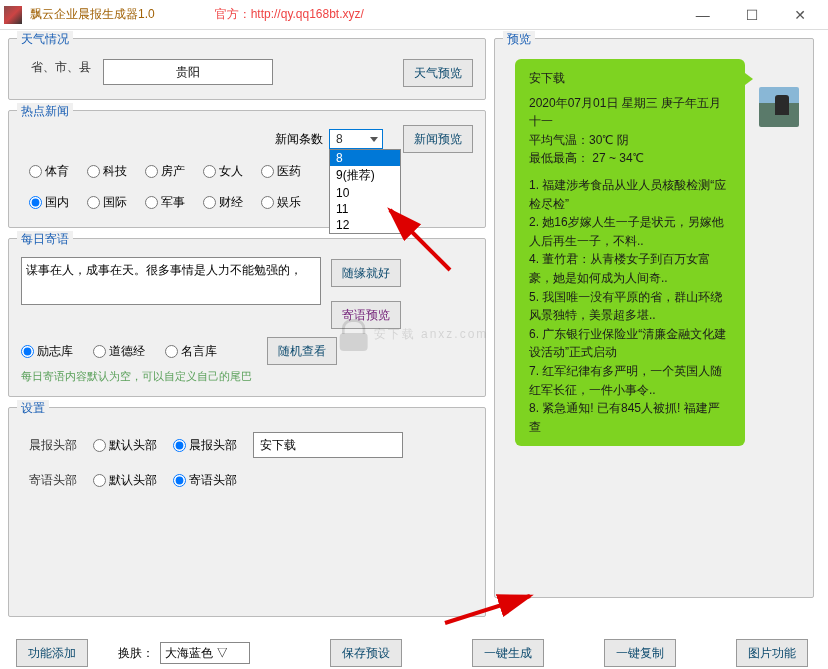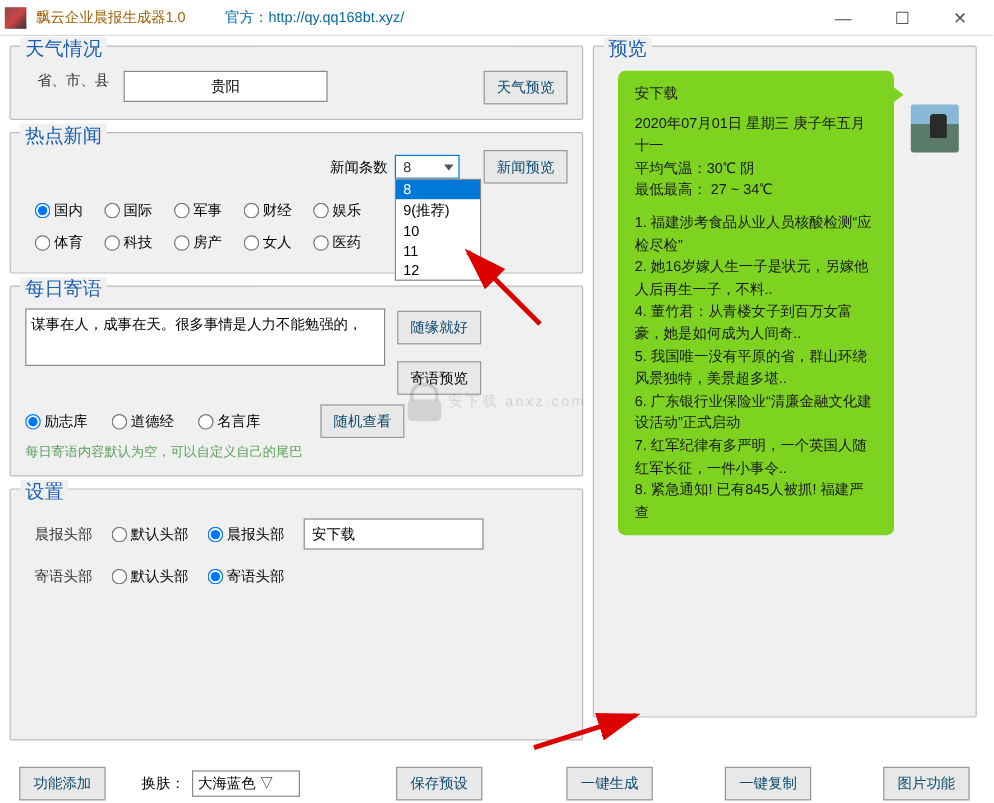--- a/index.html
+++ b/index.html
@@ -1,27 +1,27 @@
 <!DOCTYPE html>
 <html><head>
 <meta charset="utf-8">
 <style>
 * { box-sizing: border-box; margin: 0; padding: 0; font-family: "Microsoft YaHei", SimSun, sans-serif; font-size: 12px; }
 body { background: #fff; width: 828px; height: 669px; position: relative; overflow: hidden; }
 .titlebar { height: 30px; background: #fff; border-bottom: 1px solid #ddd; display: flex; align-items: center; padding: 0 4px; }
 .titlebar .icon { width: 18px; height: 18px; background: linear-gradient(135deg, #8b4a4a, #c44, #333); margin-right: 8px; }
 .titlebar .title { font-size: 12px; color: #a16207; }
-.titlebar .official { margin-left: 33px; color: #0369a1; }
+.titlebar .official { margin-left: 60px; color: #ef4444; }
 .titlebar .win-controls { margin-left: auto; display: flex; gap: 20px; padding-right: 10px; }
 .titlebar .win-controls span { font-size: 14px; color: #555; cursor: pointer; padding: 0 8px; }
 .content { display: flex; padding: 8px; gap: 8px; height: 605px; }
 .left-panel { width: 478px; display: flex; flex-direction: column; }
 .right-panel { width: 320px; }
 .group { border: 1px solid #bbb; border-radius: 2px; padding: 10px 12px 12px; margin-bottom: 10px; position: relative; background: #f0f0f0; }
-.group-title { position: absolute; top: -8px; left: 8px; background: #f0f0f0; padding: 0 4px; color: #1a5fb4; font-size: 16px; }
+.group-title { position: absolute; top: -8px; left: 8px; background: #f0f0f0; padding: 0 4px; color: #1a5fb4; font-size: 12px; }
 .weather-row { display: flex; align-items: flex-start; gap: 12px; margin-top: 10px; }
 .label { color: #333; min-width: 70px; text-align: right; }
 .text-input { border: 1px solid #888; padding: 4px 6px; background: #fff; height: 26px; }
 .btn { background: #e8e8e8; border: 1px solid #999; padding: 4px 10px; height: 28px; cursor: pointer; color: #0c4a6e; }
 .news-controls { display: flex; align-items: center; gap: 6px; justify-content: flex-end; margin-top: 4px; }
 .select-wrap { position: relative; display: inline-block; }
 .select-box { border: 1px solid #0078d7; background: #fff; padding: 2px 18px 2px 6px; width: 54px; height: 20px; color: #333; position: relative; }
 .select-box::after { content: ''; position: absolute; right: 4px; top: 7px; border-left: 4px solid transparent; border-right: 4px solid transparent; border-top: 5px solid #555; }
 .dropdown-list { position: absolute; top: 20px; left: 0; width: 72px; background: #fff; border: 1px solid #888; z-index: 100; }
 .dropdown-list div { padding: 1px 6px; cursor: pointer; }
@@ -87,73 +87,73 @@
           <div class="dropdown-list">
             <div class="selected">8</div>
             <div>9(推荐)</div>
             <div>10</div>
             <div>11</div>
             <div>12</div>
           </div>
         </div>
         <button class="btn" style="margin-left:14px">新闻预览</button>
       </div>
+      <div class="radio-row" style="margin-top:10px">
+        <label class="radio-item">
+            <input type="radio" name="cat" style="">
+            <span>体育</span>
+          </label>
+        <label class="radio-item">
+            <input type="radio" name="cat" style="">
+            <span>科技</span>
+          </label>
+        <label class="radio-item">
+            <input type="radio" name="cat" style="">
+            <span>房产</span>
+          </label>
+        <label class="radio-item">
+            <input type="radio" name="cat" style="">
+            <span>女人</span>
+          </label>
+        <label class="radio-item">
+            <input type="radio" name="cat" style="">
+            <span>医药</span>
+          </label>
+      </div>
       <div class="radio-row">
         <label class="radio-item">
             <input type="radio" name="cat" checked="" style="">
             <span>国内</span>
           </label>
         <label class="radio-item">
             <input type="radio" name="cat" style="">
             <span>国际</span>
           </label>
         <label class="radio-item">
             <input type="radio" name="cat" style="">
             <span>军事</span>
           </label>
         <label class="radio-item">
             <input type="radio" name="cat" style="">
             <span>财经</span>
           </label>
         <label class="radio-item">
             <input type="radio" name="cat" style="">
             <span>娱乐</span>
-          </label>
-      </div>
-      <div class="radio-row" style="margin-top:10px">
-        <label class="radio-item">
-            <input type="radio" name="cat" style="">
-            <span>体育</span>
-          </label>
-        <label class="radio-item">
-            <input type="radio" name="cat" style="">
-            <span>科技</span>
-          </label>
-        <label class="radio-item">
-            <input type="radio" name="cat" style="">
-            <span>房产</span>
-          </label>
-        <label class="radio-item">
-            <input type="radio" name="cat" style="">
-            <span>女人</span>
-          </label>
-        <label class="radio-item">
-            <input type="radio" name="cat" style="">
-            <span>医药</span>
           </label>
       </div>
     </div>
 
     <div class="group">
       <span class="group-title">每日寄语</span>
       <div class="jy-row1">
         <textarea class="textarea" style="">谋事在人，成事在天。很多事情是人力不能勉强的，</textarea>
         <div style="display:flex;flex-direction:column;gap:14px;margin-top:2px">
           <button class="btn">随缘就好</button>
-          <button class="btn" style="color:#000000">寄语预览</button>
+          <button class="btn" style="color:#701a75">寄语预览</button>
         </div>
       </div>
       <div class="jy-row2">
         <label class="radio-item">
             <input type="radio" name="jy" checked="" style="">
             <span>励志库</span>
           </label>
         <label class="radio-item">
             <input type="radio" name="jy" style="">
             <span>道德经</span>

